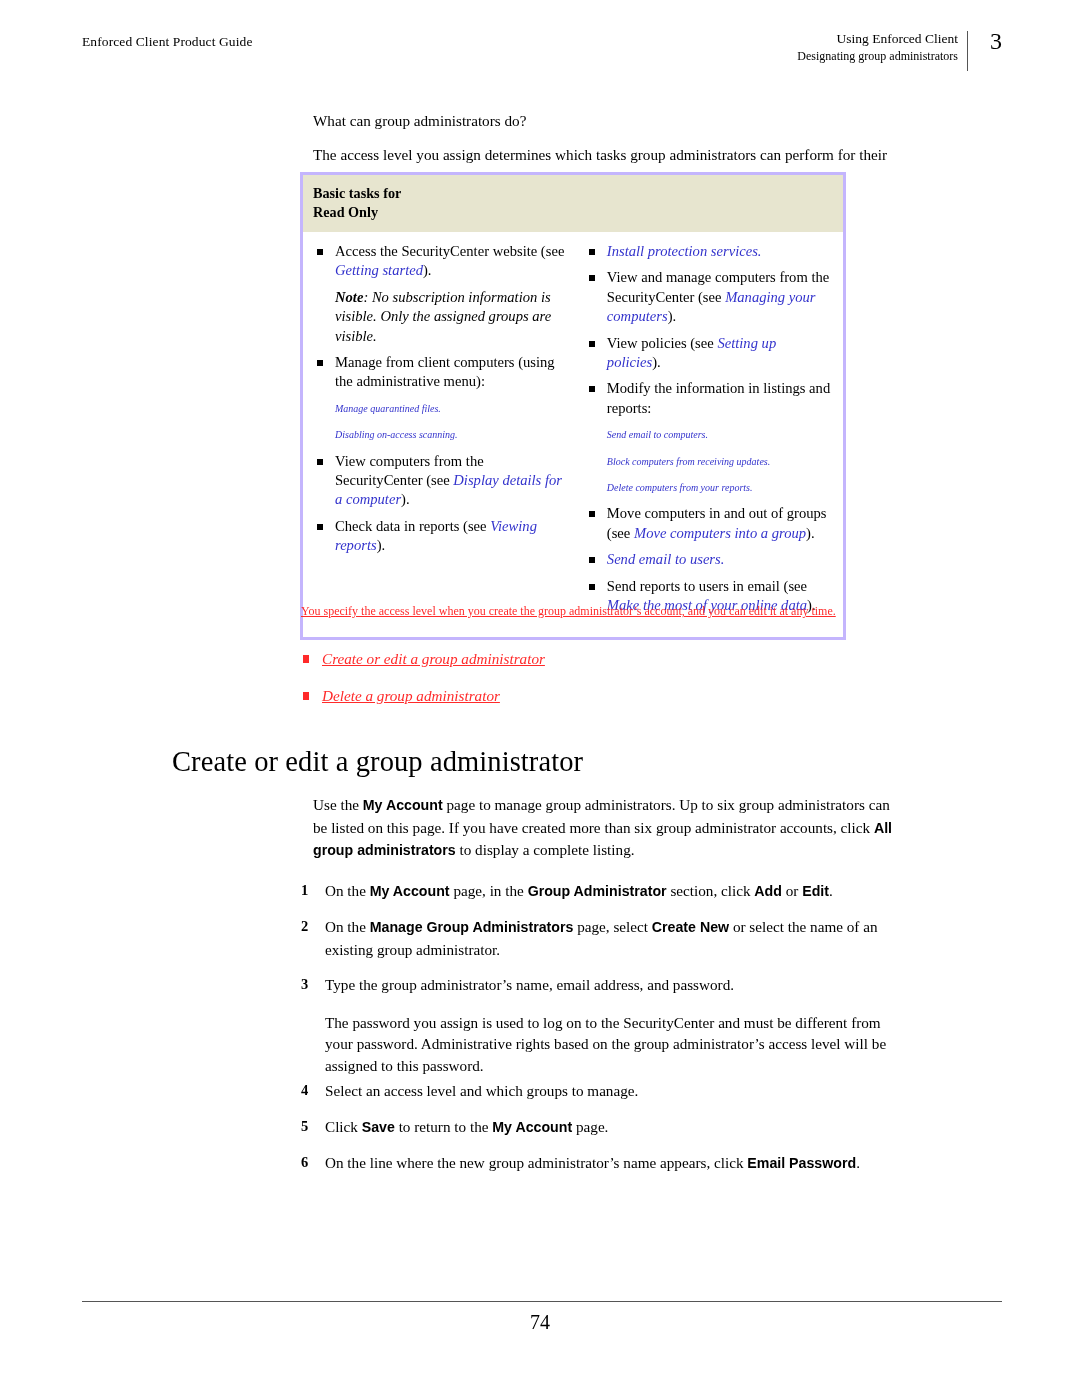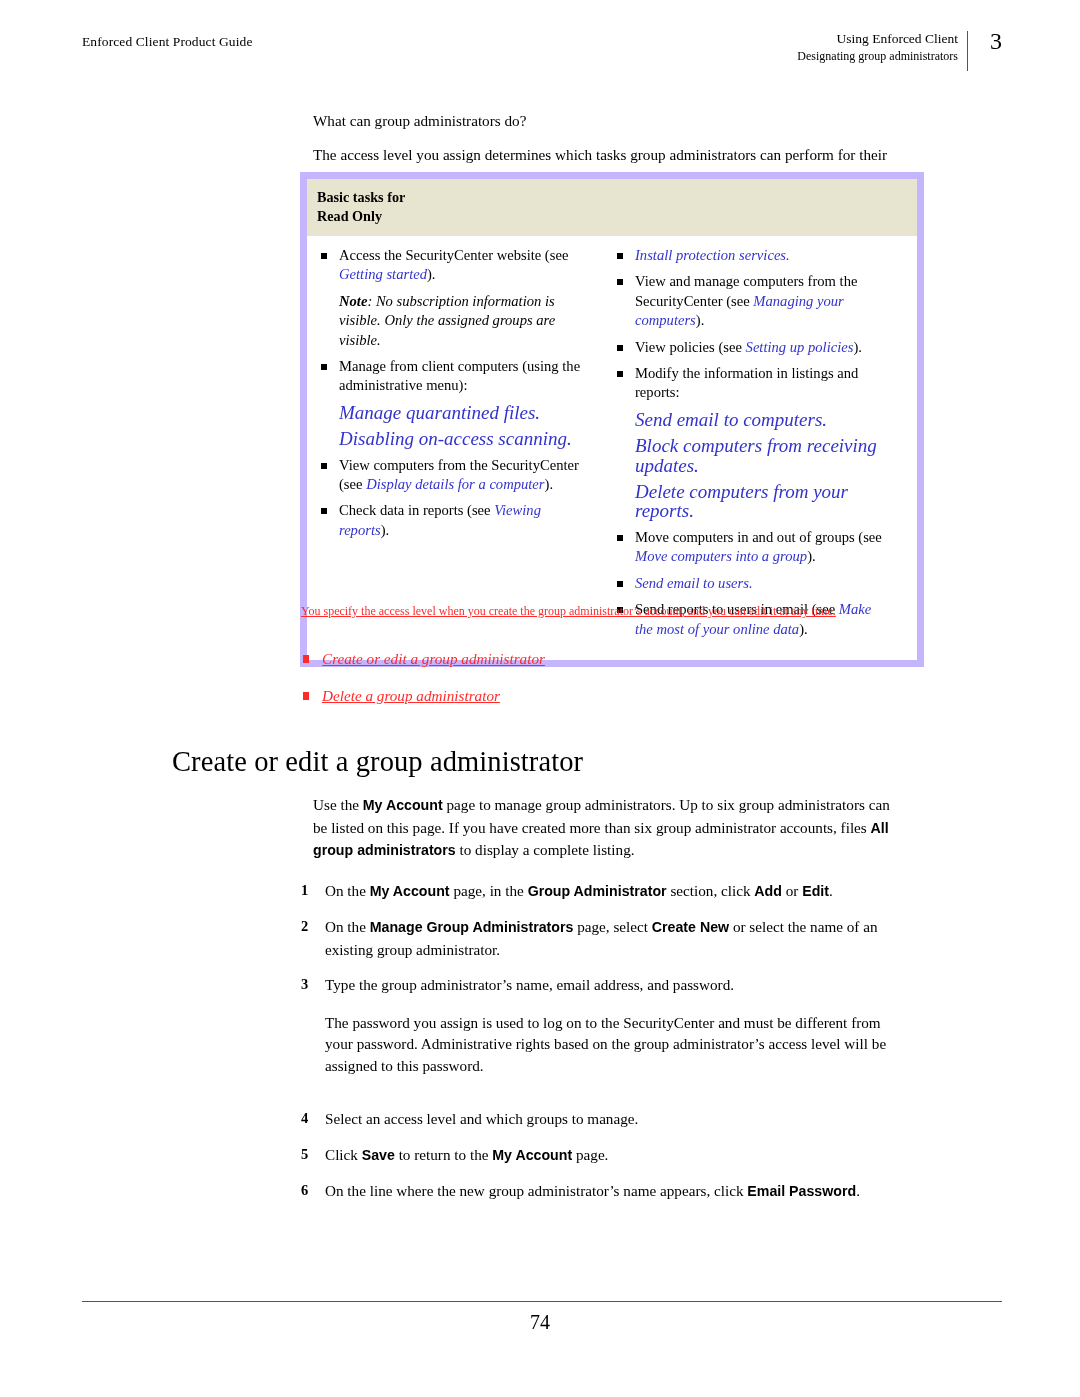--- a/index.html
+++ b/index.html
@@ -82,22 +82,22 @@
     margin: 12px;
     font-size: 15.2px;
     line-height: 21.5px;
   }
 
   
   .tbl {
     position: absolute;
     left: 300px;
     top: 172px;
-    width: 624px;
-    border: 7px solid #c4b5fd;
+    width: 546px;
+    border: 3px solid #c4b5fd;
     box-sizing: border-box;
     background: #5eead4;
   }
   .tbl-head {
     display: flex;
     background: #e7e5cf;
   }
   .tbl-head .cell {
     padding: 9px 10px 10px 10px;
     box-sizing: border-box;
@@ -135,21 +135,21 @@
     top: 7px;
     width: 6px;
     height: 6px;
     background: #000000;
   }
   ul.sq > li.nobullet { padding-left: 22px; font-style: italic; }
   ul.sq > li.nobullet:before { display: none; }
 
   .sub {
     padding-left: 22px;
-    font-size: 19px;
+    font-size: 10px;
     line-height: 19.4px;
     margin: 4px 0 7px 0;
   }
   .lnk {
     color: #3333cc;
     font-style: italic;
   }
   .note-b { font-weight: bold; }
 
   
@@ -328,38 +328,38 @@
     <ul class="red-list">
       <li><span class="rl">Create or edit a group administrator</span></li>
       <li><span class="rl">Delete a group administrator</span></li>
     </ul>
   </div>
 
   <h1 class="sect">Create or edit a group administrator</h1>
 
   <div class="lower">
 
-    <p class="t" style="margin-bottom:0;"><span>Use the </span><span class="b">My Account</span><span> page to manage group administrators. Up to six group administrators can be listed on this page. If you have created more than six group administrator accounts, files </span><span class="b">All group administrators</span><span> to display a complete listing.</span></p>
+    <p class="t" style="margin-bottom:0;"><span>Use the </span><span class="b">My Account</span><span> page to manage group administrators. Up to six group administrators can be listed on this page. If you have created more than six group administrator accounts, click </span><span class="b">All group administrators</span><span> to display a complete listing.</span></p>
 
 
     <ol class="steps" style="margin-top:18px;">
 
       <li style="margin-bottom:14px;">
         <span class="num">1</span><span>On the </span><span class="b">My Account</span><span> page, in the </span><span class="b">Group Administrator</span><span> section, click </span><span class="b">Add</span><span> or </span><span class="b">Edit</span><span>.</span>
       </li>
 
       <li style="margin-bottom:14px;">
         <span class="num">2</span><span>On the </span><span class="b">Manage Group Administrators</span><span> page, select </span><span class="b">Create New</span><span> or select the name of an existing group administrator.</span>
       </li>
 
       <li style="margin-bottom:16px;">
         <span class="num">3</span><span>Type the group administrator’s name, email address, and password.</span>
       </li>
 
-      <li class="step-note" style="list-style:none;margin-bottom:32px;">The password you assign is used to log on to the SecurityCenter and must be different from your password. Administrative rights based on the group administrator’s access level will be assigned to this password.</li>
+      <li class="step-note" style="list-style:none;margin-bottom:4px;">The password you assign is used to log on to the SecurityCenter and must be different from your password. Administrative rights based on the group administrator’s access level will be assigned to this password.</li>
 
       <li style="margin-bottom:14px;">
         <span class="num">4</span><span>Select an access level and which groups to manage.</span>
       </li>
 
       <li style="margin-bottom:14px;">
         <span class="num">5</span><span>Click </span><span class="b">Save</span><span> to return to the </span><span class="b">My Account</span><span> page.</span>
       </li>
 
       <li>

